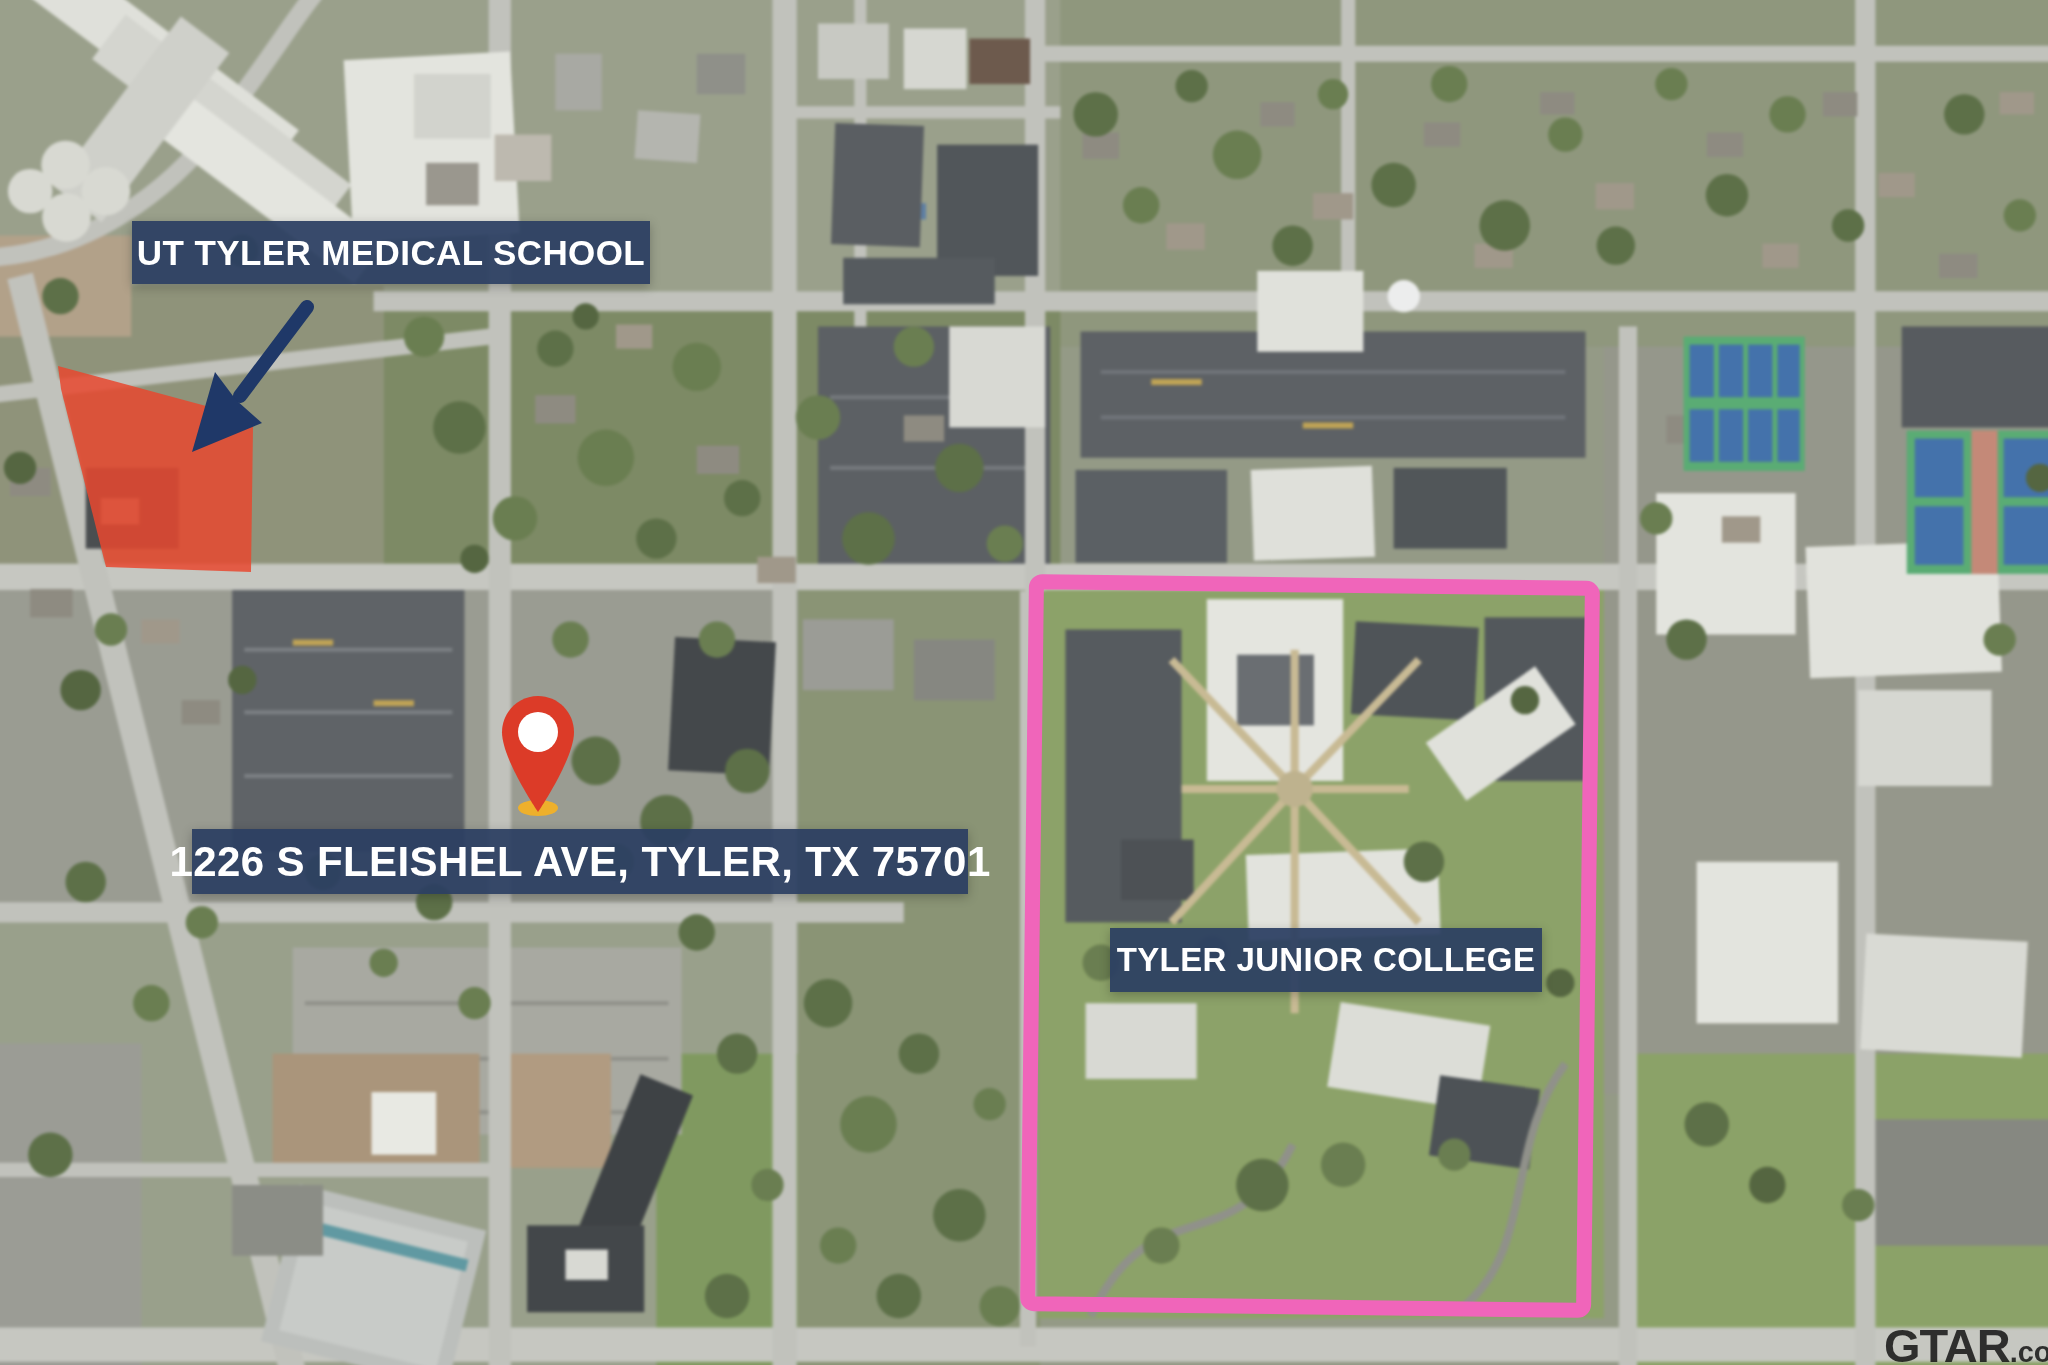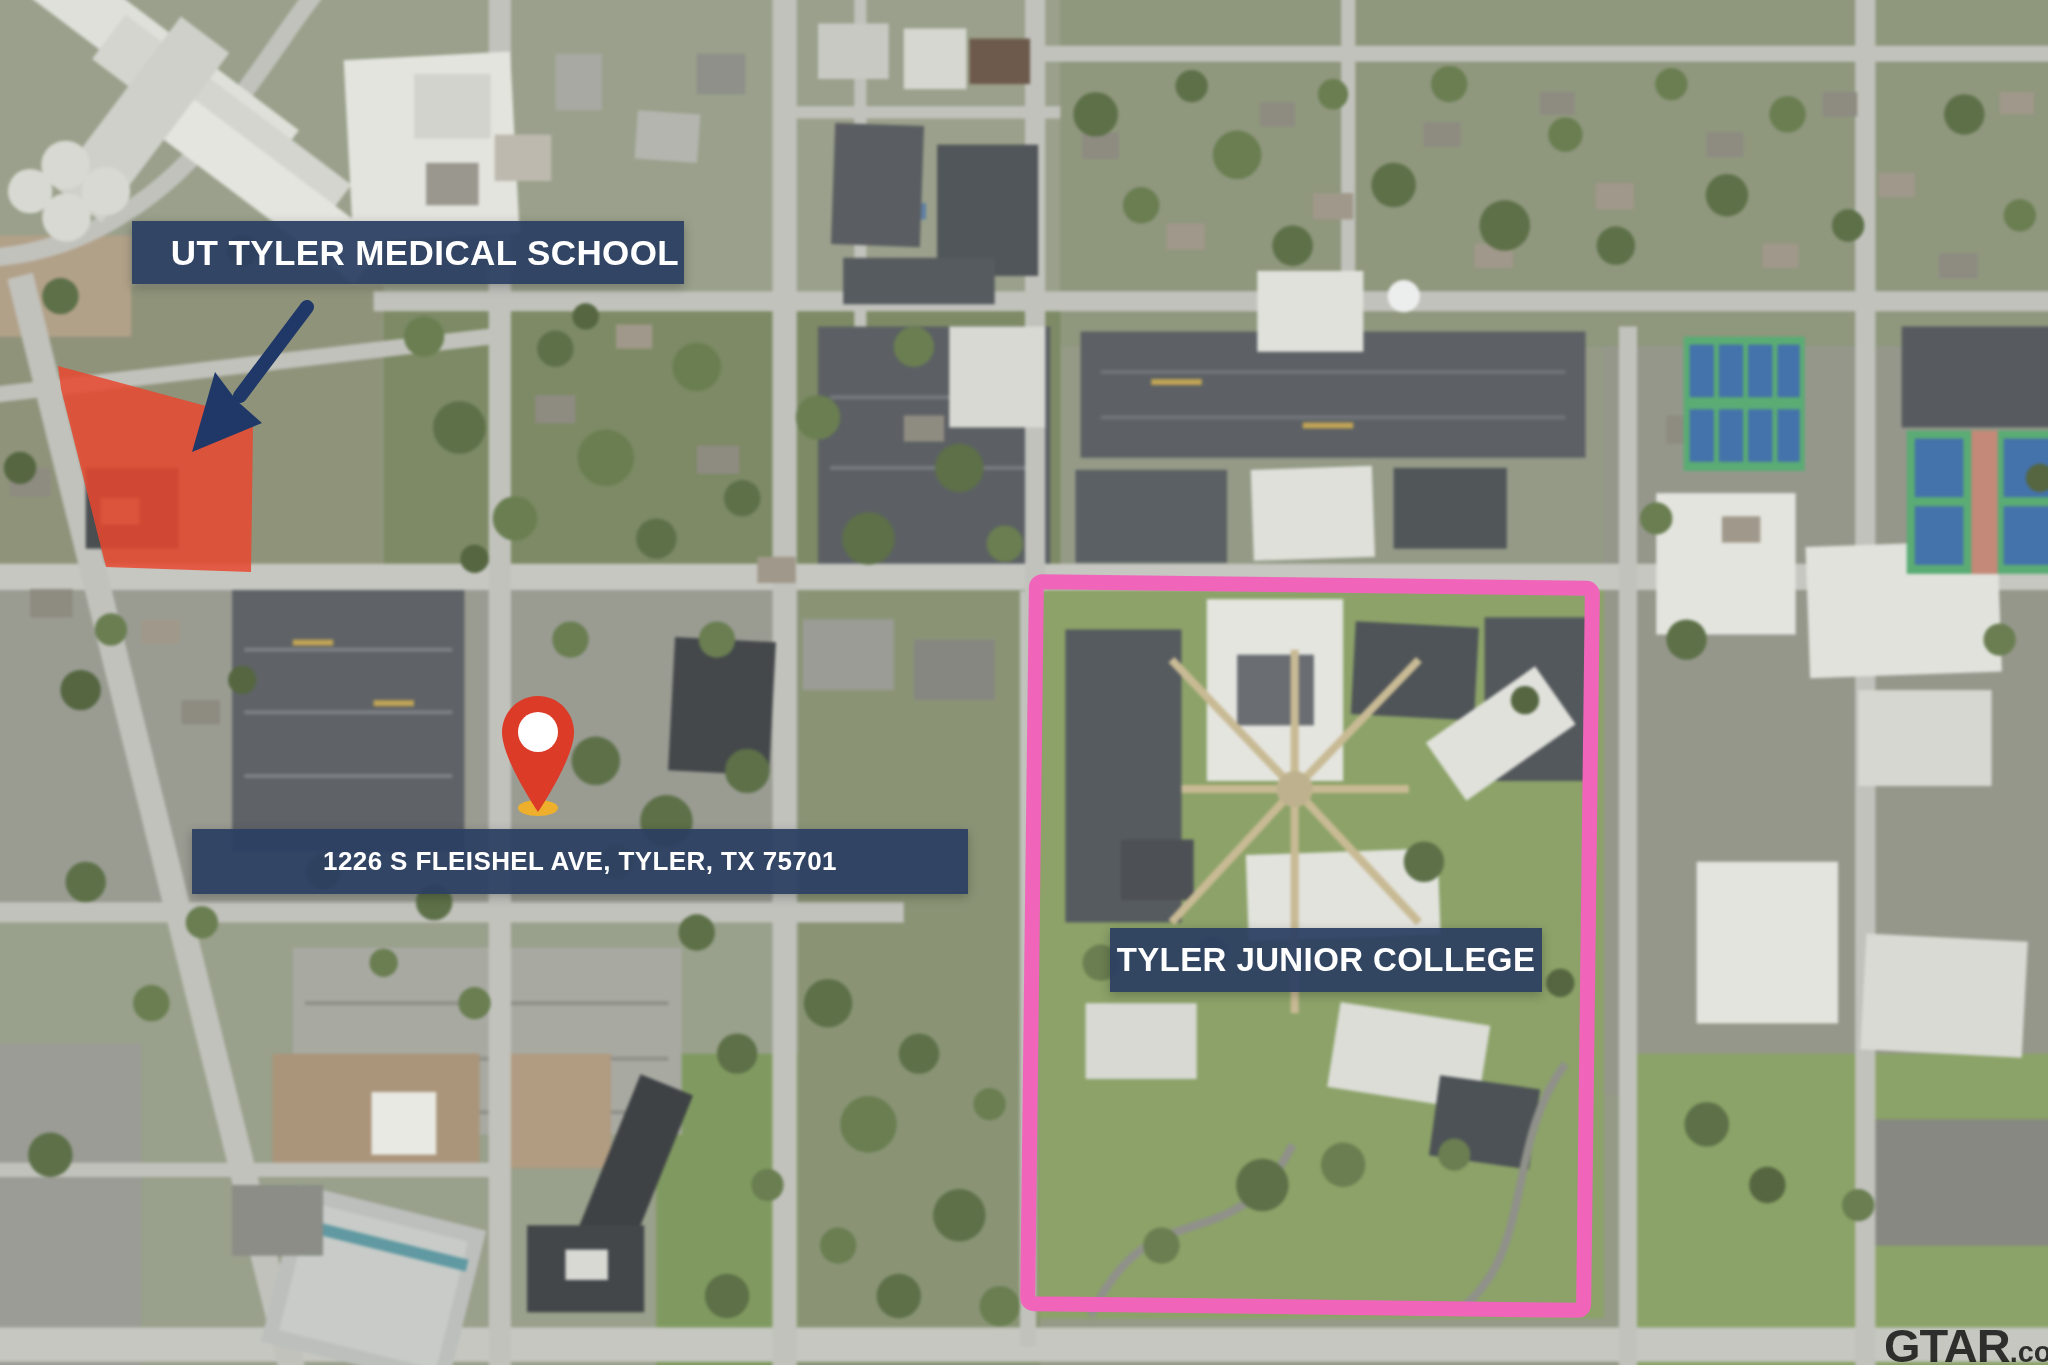--- a/index.html
+++ b/index.html
@@ -5,22 +5,22 @@
   html,body{margin:0;padding:0;background:#222;}
   .stage{position:relative;width:2048px;height:1365px;overflow:hidden;background:#949a85;
          font-family:"Liberation Sans", sans-serif;}
   .map-wrap{position:absolute;inset:0;z-index:0;}
   .map-wrap svg{display:block;filter:blur(1.6px) saturate(.95);transform:scale(1.01);}
   .overlay{position:absolute;inset:0;z-index:5;pointer-events:none;}
   .ann-label{position:absolute;display:flex;align-items:center;justify-content:center;
     background:var(--c-label_bg, rgba(43,62,98,.93));
     color:var(--c-label_text,#fff);font-weight:700;white-space:nowrap;
     letter-spacing:.4px;z-index:10;box-shadow:0 3px 10px rgba(0,0,0,.25);}
-  .lbl-med{left:132px;top:221px;width:518px;height:63px;font-size:35px;padding-left:34px;}
-  .lbl-addr{left:192px;top:829px;width:776px;height:65px;font-size:26px;}
+  .lbl-med{left:132px;top:221px;width:518px;height:63px;font-size:35px;}
+  .lbl-addr{left:192px;top:829px;width:776px;height:65px;font-size:42px;}
   .lbl-tjc{left:1110px;top:908px;width:432px;height:64px;font-size:33px;margin-top:20px;}
   .watermark{position:absolute;left:1884px;top:1318px;z-index:12;display:flex;align-items:baseline;
     color:var(--c-watermark,rgba(12,12,12,.82));font-weight:700;}
   .wm-big{font-size:47px;letter-spacing:-1px;}
   .wm-small{font-size:29px;}
   .pink-outline{fill:none;stroke:var(--c-outline_pink,#f065ba);stroke-width:15;}
   .red-poly{fill:var(--c-highlight_red,#e7482f);fill-opacity:.85;}
   .arrow-part{stroke:var(--c-arrow,#1f3868);fill:none;stroke-width:14;stroke-linecap:round;}
   .arrow-head{fill:var(--c-arrow,#1f3868);stroke:none;}
   .pin-body{fill:var(--c-pin_red,#dc3b28);}

